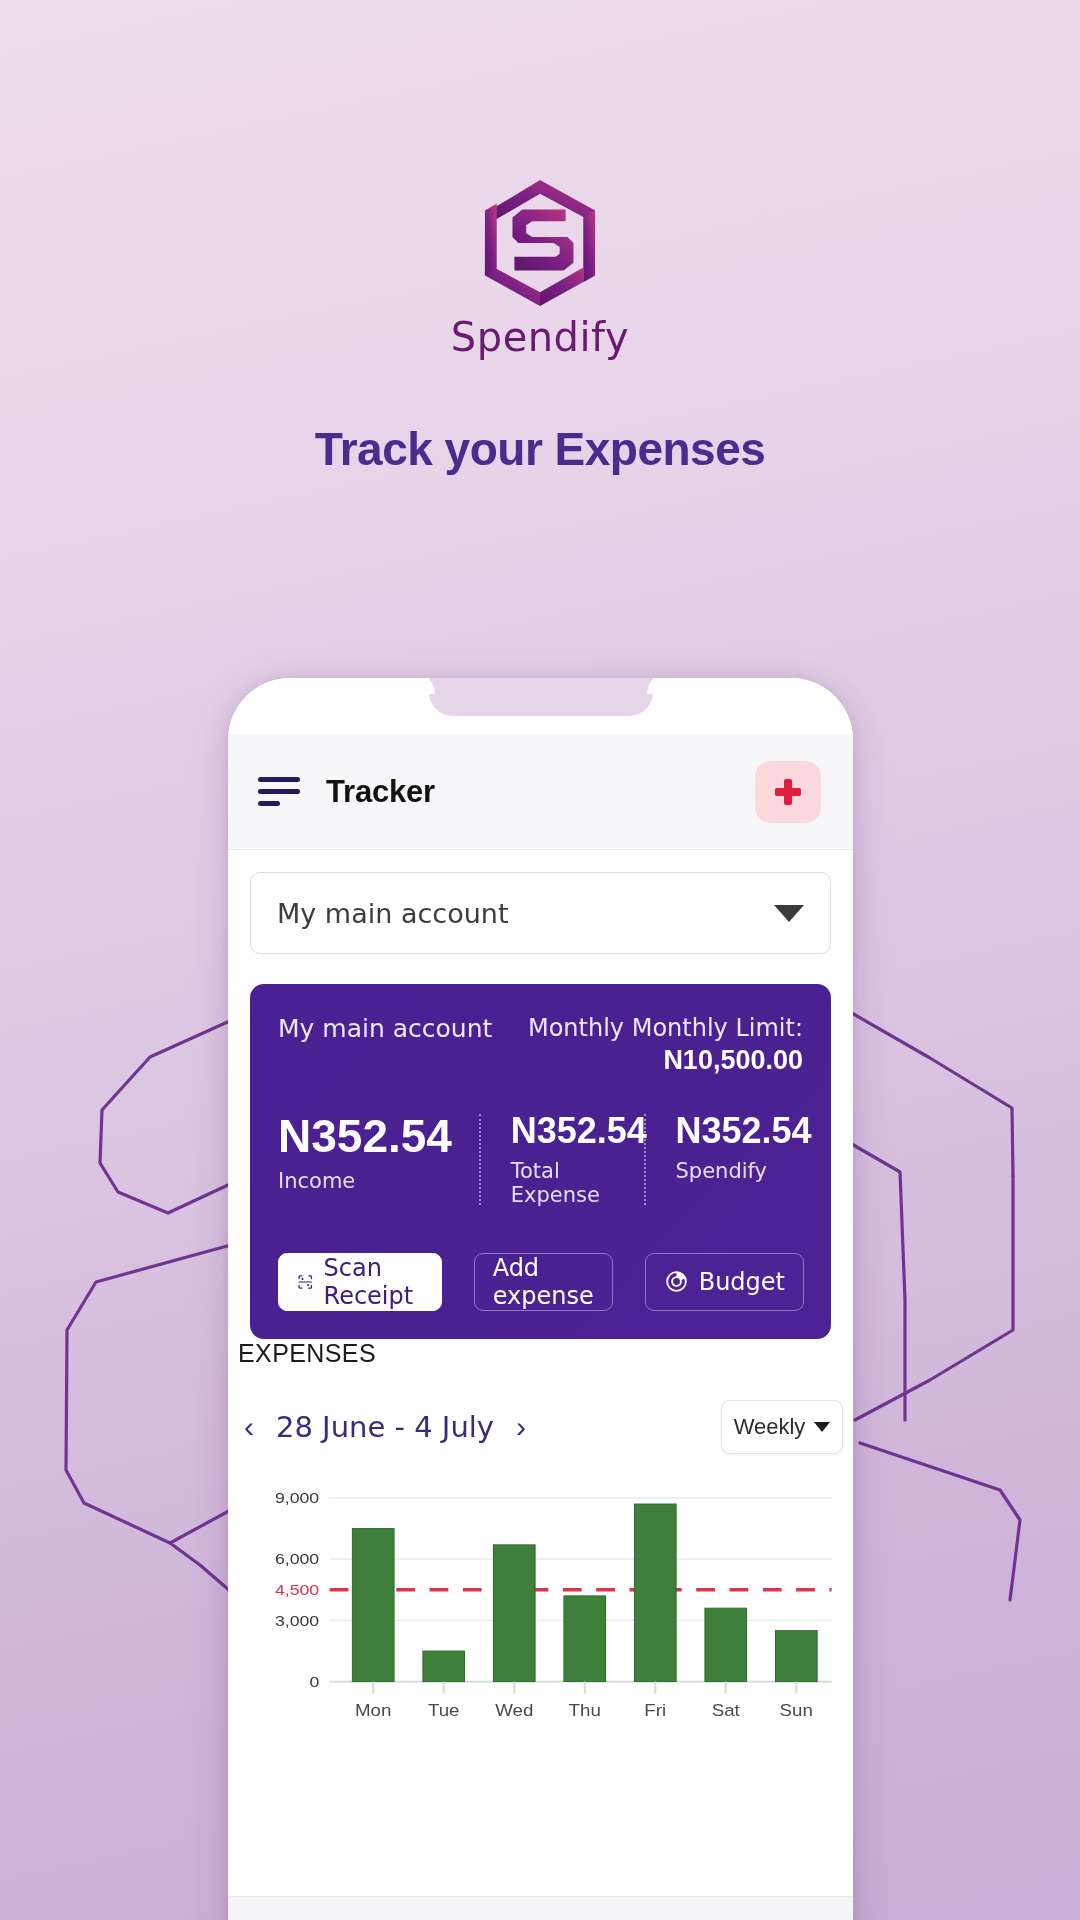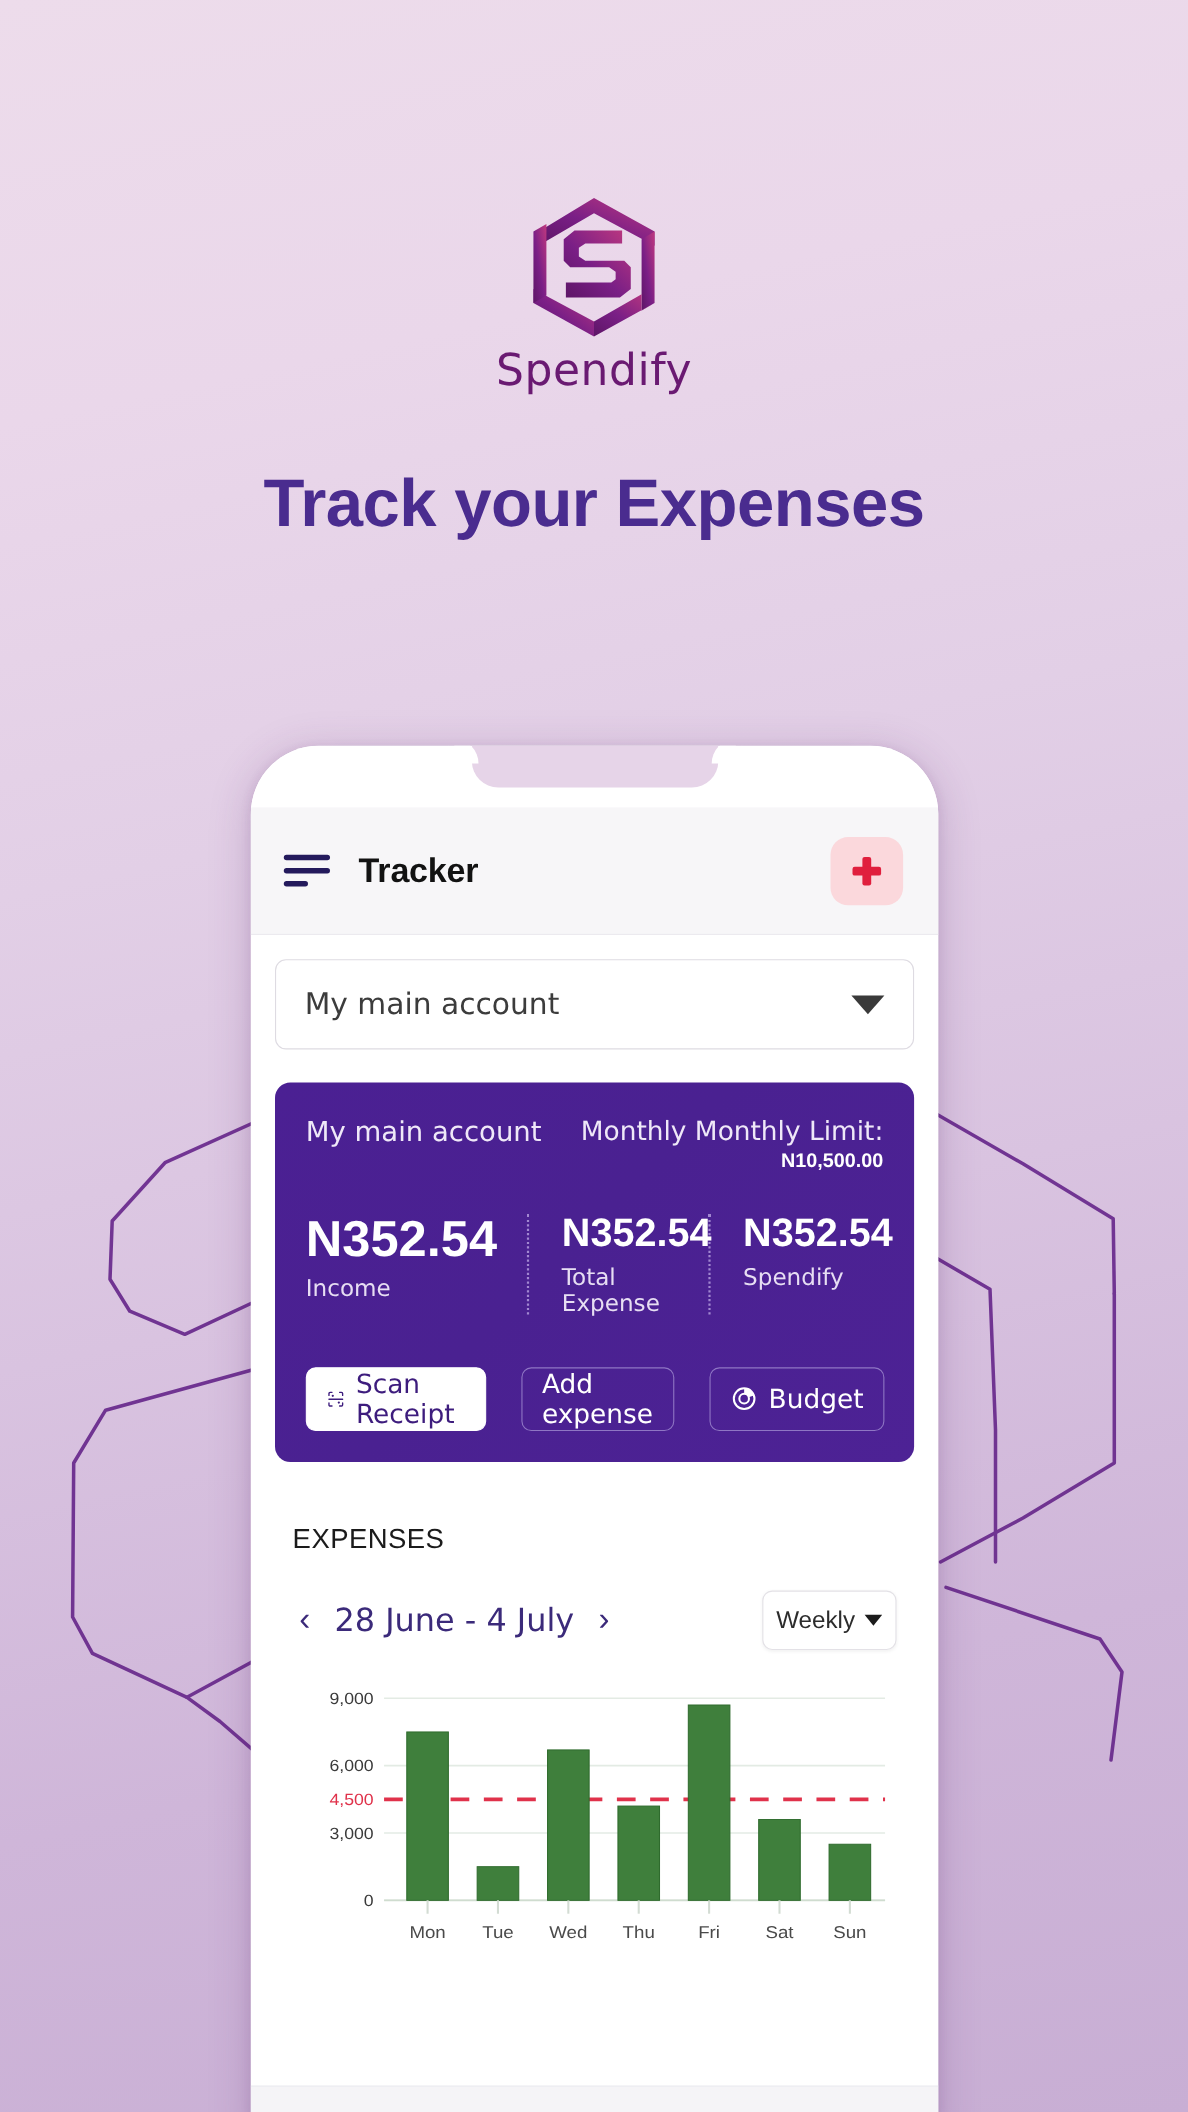--- a/index.html
+++ b/index.html
@@ -24,21 +24,21 @@
     font-size:40px;
     font-weight:400;
     letter-spacing:0.5px;
     color:#6a1a72;
     font-family:"DejaVu Sans", sans-serif;
   }
   .headline {
     margin-top:62px;
     width:1080px;
     text-align:center;
-    font-size:61px;
+    font-size:46px;
     font-weight:bold;
     letter-spacing:-0.5px;
     color:#4a2c8f;
   }
 
   
   .phone {
     position:absolute;
     left:228px;
     top:678px;
@@ -115,21 +115,21 @@
     border-radius:14px;
     padding:30px 28px 28px 28px;
     color:#fff;
     position:relative;
     overflow:hidden;
   }
   .sum-top { display:flex; align-items:flex-start; }
   .sum-acct { font-size:25px; color:#efe8f8; font-family:"DejaVu Sans", sans-serif; }
   .sum-limit { margin-left:auto; text-align:right; }
   .sum-limit .t { font-size:24px; color:#efe8f8; font-family:"DejaVu Sans", sans-serif; }
-  .sum-limit .v { font-size:18px; font-weight:bold; margin-top:3px; }
+  .sum-limit .v { font-size:27px; font-weight:bold; margin-top:3px; }
 
   .stats { display:flex; margin-top:36px; align-items:flex-start; }
   .stat { position:relative; }
   .stat .amt { font-weight:bold; line-height:1.05; }
   .stat .cap { font-size:21px; color:#e7def3; margin-top:9px; font-family:"DejaVu Sans", sans-serif; }
   .stat.s0 { width:39%; }
   .stat.s0 .amt { font-size:46px; }
   .stat.s1 { width:31%; padding-left:30px; }
   .stat.s1 .amt { font-size:36px; }
   .stat.s2 { width:30%; padding-left:30px; }
@@ -140,21 +140,21 @@
   .act {
     height:58px; border-radius:9px;
     display:flex; align-items:center; justify-content:center; gap:10px;
     font-size:24px; padding:0 18px; cursor:pointer;
     font-family:"DejaVu Sans", sans-serif;
   }
   .act.primary { background:#ffffff; color:#3d1c7d; font-weight:500; border:1px solid #fff; }
   .act.ghost { background:transparent; color:#ffffff; border:1.5px solid #8f76c4; }
 
   
-  .expenses { padding:0 38px; margin-top:56px; }
+  .expenses { padding:0 10px; }
   .exp-title { font-size:25px; letter-spacing:0.4px; color:#1b1b1b; font-weight:500; }
   .exp-nav { display:flex; align-items:center; margin-top:32px; }
   .chev { font-size:30px; color:#3b2a7a; cursor:pointer; padding:0 6px; line-height:1; }
   .range { font-size:29px; color:#3b2a7a; margin:0 16px; font-family:"DejaVu Sans", sans-serif; }
   .weekly {
     margin-left:auto;
     border:1px solid #e3e1e6; border-radius:9px;
     height:54px; min-width:122px;
     display:flex; align-items:center; justify-content:center; gap:9px;
     font-size:22px; color:#2c2c2c; background:#fff; cursor:pointer;

